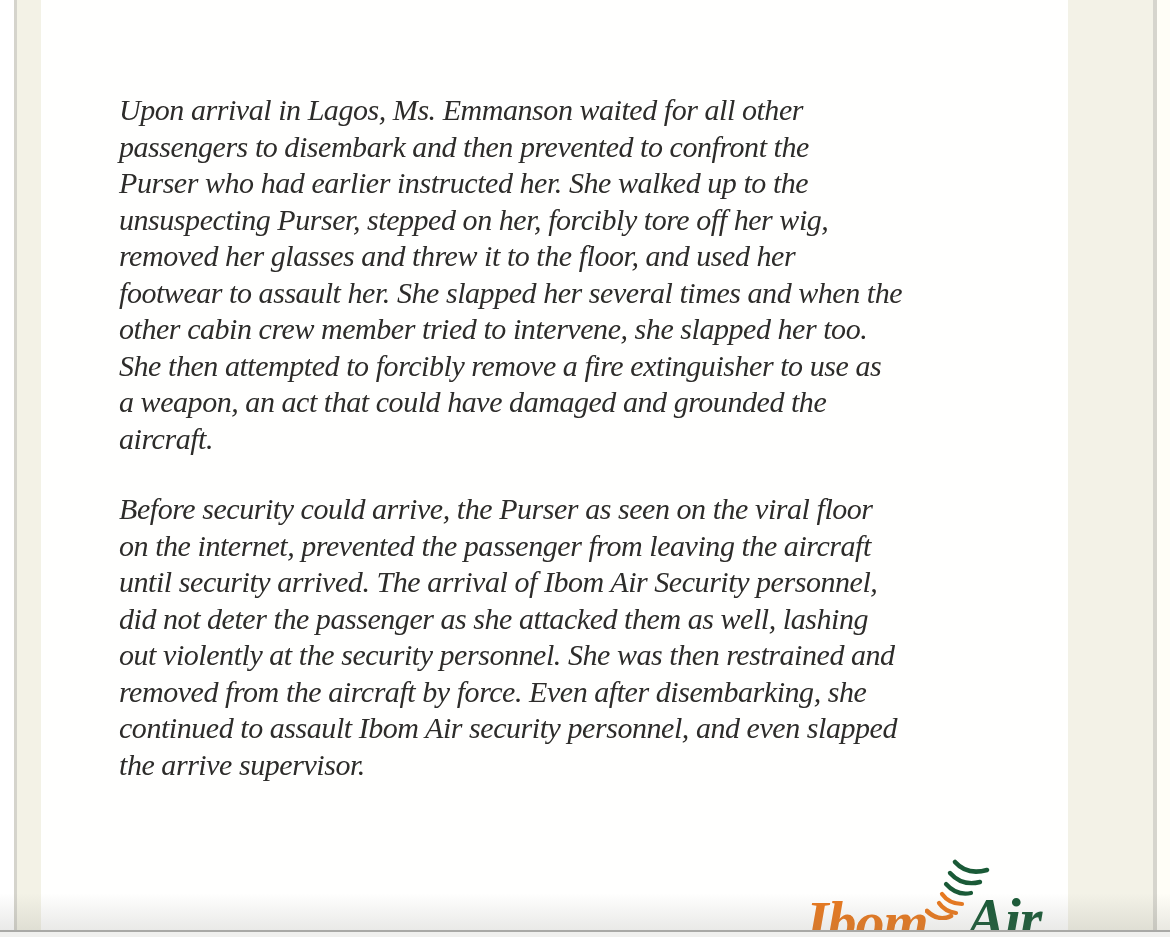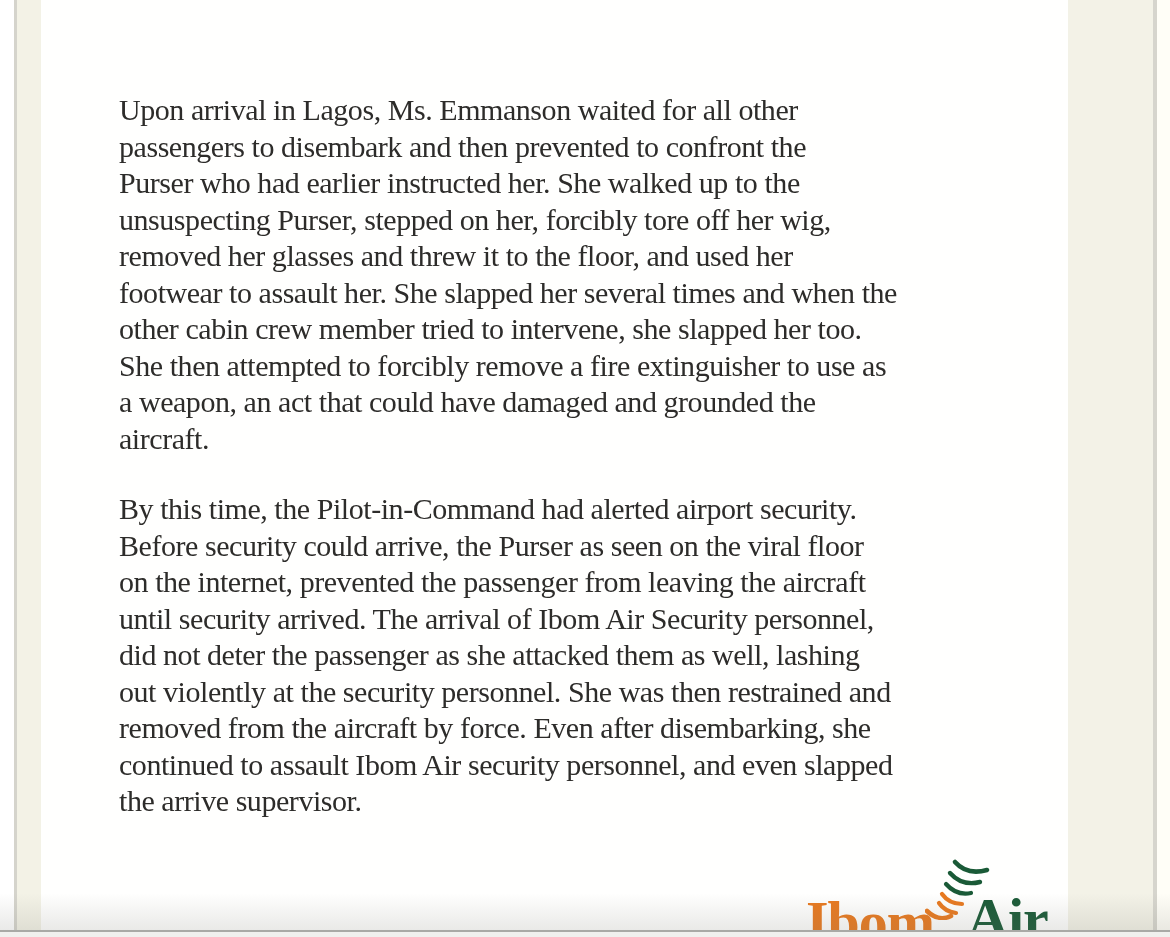--- a/index.html
+++ b/index.html
@@ -7,21 +7,21 @@
     width: 1170px; height: 937px;
     background: #ffffff;
     overflow: hidden;
     font-family: "Liberation Serif", serif;
   }
   .abs { position: absolute; }
 
   
   .vline-left   { left: 14px;   top: 0; width: 3px;    height: 930px; background: #d5d4cc; }
   .cream-left   { left: 17px;   top: 0; width: 24px;   height: 930px; background: #f3f2e6; }
-  .page         { left: 41px;   top: 0; width: 1125px; height: 930px; background: #fffffe; overflow: hidden; }
+  .page         { left: 41px;   top: 0; width: 1125px; height: 930px; background: #fffffe; overflow: hidden; font-style: italic; }
   .cream-right  { left: 1068px; top: 0; width: 85px;   height: 930px; background: #f3f2e7; }
   .vline-right  { left: 1153px; top: 0; width: 4px;    height: 930px; background: #d6d5cd; }
   .right-strip  { left: 1157px; top: 0; width: 13px;   height: 930px; background: #fffef7; }
 
   .bottom-shadow { left: 0; top: 893px; width: 1170px; height: 37px;
                    background: linear-gradient(to bottom, rgba(120,120,114,0), rgba(120,120,114,0.16));
                    pointer-events: none; }
   .bottom-line   { left: 0; top: 929.5px; width: 1170px; height: 2.5px; background: #a9a9a6; }
   .bottom-strip  { left: 0; top: 932px;   width: 1170px; height: 5px;   background: #f0f0ee; }
 
@@ -64,21 +64,20 @@
       <div class="line">Purser who had earlier instructed her. She walked up to the</div>
       <div class="line">unsuspecting Purser, stepped on her, forcibly tore off her wig,</div>
       <div class="line">removed her glasses and threw it to the floor, and used her</div>
       <div class="line">footwear to assault her. She slapped her several times and when the</div>
       <div class="line">other cabin crew member tried to intervene, she slapped her too.</div>
       <div class="line">She then attempted to forcibly remove a fire extinguisher to use as</div>
       <div class="line">a weapon, an act that could have damaged and grounded the</div>
       <div class="line">aircraft.</div>
     </div>
     <div class="para2">
-      <div class="line">By this time, the Pilot-in-Command had alerted airport security.</div>
       <div class="line">Before security could arrive, the Purser as seen on the viral floor</div>
       <div class="line">on the internet, prevented the passenger from leaving the aircraft</div>
       <div class="line">until security arrived. The arrival of Ibom Air Security personnel,</div>
       <div class="line">did not deter the passenger as she attacked them as well, lashing</div>
       <div class="line">out violently at the security personnel. She was then restrained and</div>
       <div class="line">removed from the aircraft by force. Even after disembarking, she</div>
       <div class="line">continued to assault Ibom Air security personnel, and even slapped</div>
       <div class="line">the arrive supervisor.</div>
     </div>
   </div>

